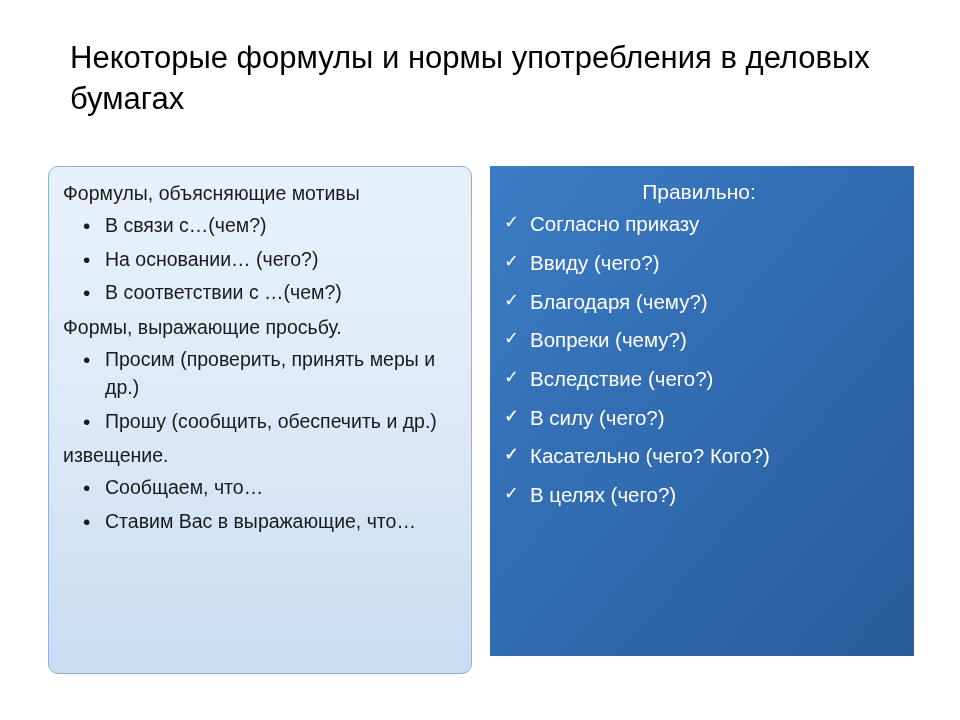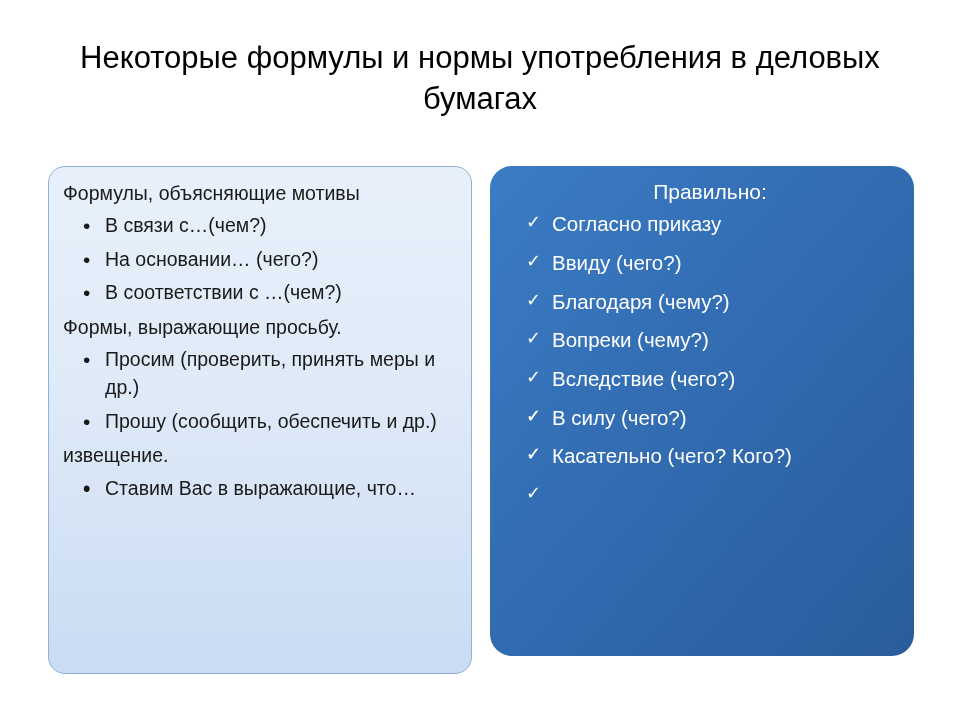--- a/index.html
+++ b/index.html
@@ -18,38 +18,37 @@
     position: relative;
     width: 960px;
     height: 720px;
     box-sizing: border-box;
   }
   .slide-title {
     position: absolute;
     left: 70px;
     top: 38px;
     width: 820px;
-    text-align: center;
     font-size: 31px;
     line-height: 1.32;
     color: #000000;
     font-family: "Liberation Sans", sans-serif;
     font-weight: 400;
   }
 
   
   .left-panel {
     position: absolute;
     left: 48px;
     top: 166px;
     width: 424px;
     height: 508px;
     box-sizing: border-box;
     border: 1px solid #8fb2d6;
-    border-radius: 17px;
+    border-radius: 10px;
     background: linear-gradient(to bottom, #e8f1fb 0%, #dfeaf8 45%, #c9dcf2 100%);
     padding: 12px 14px 8px 12px;
     box-shadow: 0 0 0 0 rgba(0,0,0,0);
   }
   .left-line {
     font-size: 19.5px;
     line-height: 1.44;
     color: #1a1a1a;
     margin: 0 0 5px 0;
   }
@@ -75,22 +74,21 @@
 
   
   .right-panel {
     position: absolute;
     left: 490px;
     top: 166px;
     width: 424px;
     height: 490px;
     box-sizing: border-box;
     background: linear-gradient(to bottom right, #3b7cc4 0%, #336eb4 40%, #2a5c9c 100%);
-    padding: 10px 10px 8px 26px;
-    border-radius: 22px;
+    padding: 10px 10px 8px 4px;
   }
   .right-heading {
     text-align: center;
     font-size: 21px;
     line-height: 1.3;
     color: #ffffff;
     margin: 2px 0 6px 0;
   }
   .right-item {
     position: relative;
@@ -119,34 +117,34 @@
   <div class="left-panel">
     <div id="left-list">
         <div class="left-line plain">Формулы, объясняющие мотивы</div>
         <div class="left-item"><span class="bullet">•</span><span>В связи с…(чем?)</span></div>
         <div class="left-item"><span class="bullet">•</span><span>На основании… (чего?)</span></div>
         <div class="left-item"><span class="bullet">•</span><span>В соответствии с …(чем?)</span></div>
         <div class="left-line plain">Формы, выражающие просьбу.</div>
         <div class="left-item"><span class="bullet">•</span><span>Просим (проверить, принять меры и др.)</span></div>
         <div class="left-item"><span class="bullet">•</span><span>Прошу (сообщить, обеспечить и др.)</span></div>
         <div class="left-line plain">извещение.</div>
-        <div class="left-item"><span class="bullet">•</span></div>
+        <div class="left-item"><span class="bullet">•</span><span>Сообщаем, что…</span></div>
         <div class="left-item"><span class="bullet">•</span><span>Ставим Вас в выражающие, что…</span></div>
       </div>
   </div>
 
   <div class="right-panel">
     <div class="right-heading">Правильно:</div>
     <div id="right-list">
         <div class="right-item"><span class="check">✓</span><span>Согласно приказу</span></div>
         <div class="right-item"><span class="check">✓</span><span>Ввиду (чего?)</span></div>
         <div class="right-item"><span class="check">✓</span><span>Благодаря (чему?)</span></div>
         <div class="right-item"><span class="check">✓</span><span>Вопреки (чему?)</span></div>
         <div class="right-item"><span class="check">✓</span><span>Вследствие (чего?)</span></div>
         <div class="right-item"><span class="check">✓</span></div>
         <div class="right-item"><span class="check">✓</span><span>В силу (чего?)</span></div>
         <div class="right-item"><span class="check">✓</span></div>
         <div class="right-item"><span class="check">✓</span><span>Касательно (чего? Кого?)</span></div>
-        <div class="right-item"><span class="check">✓</span></div>
+        <div class="right-item"><span class="check">✓</span><span>В целях (чего?)</span></div>
       </div>
   </div>
 
 </div>
 
 </body></html>

